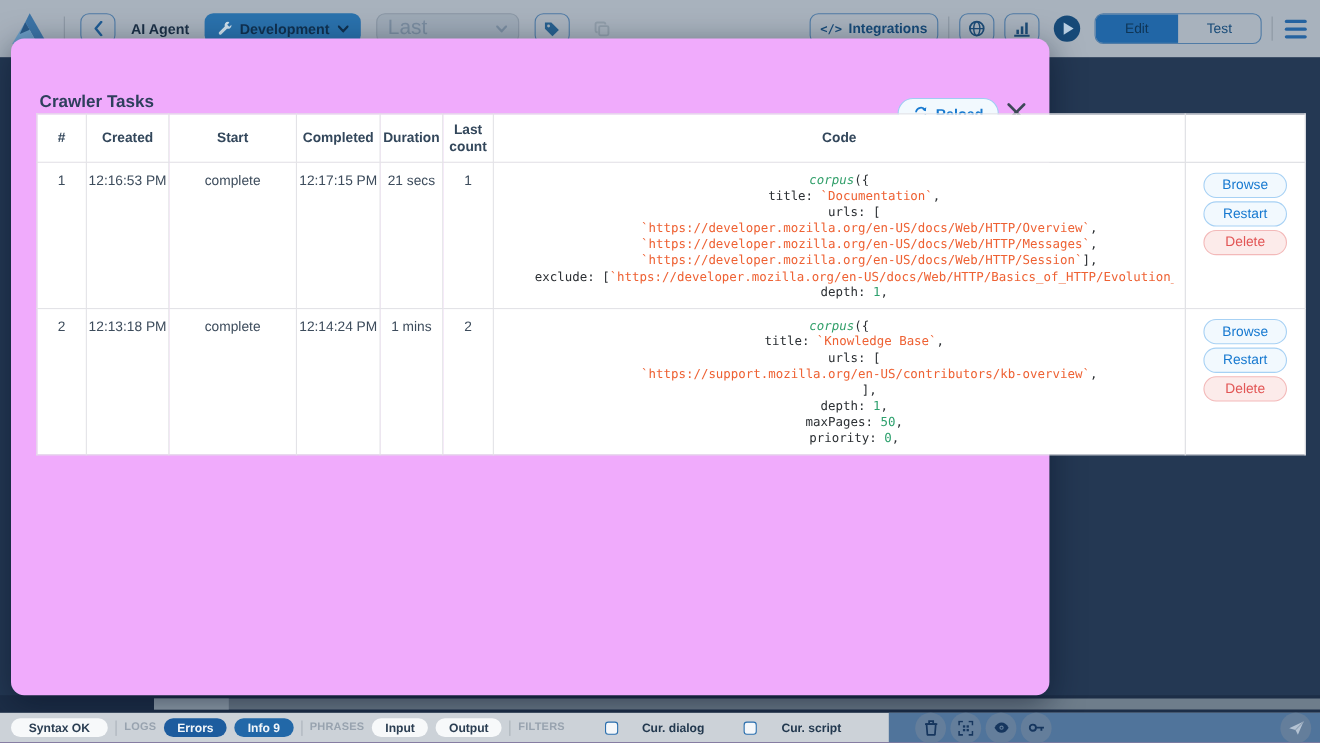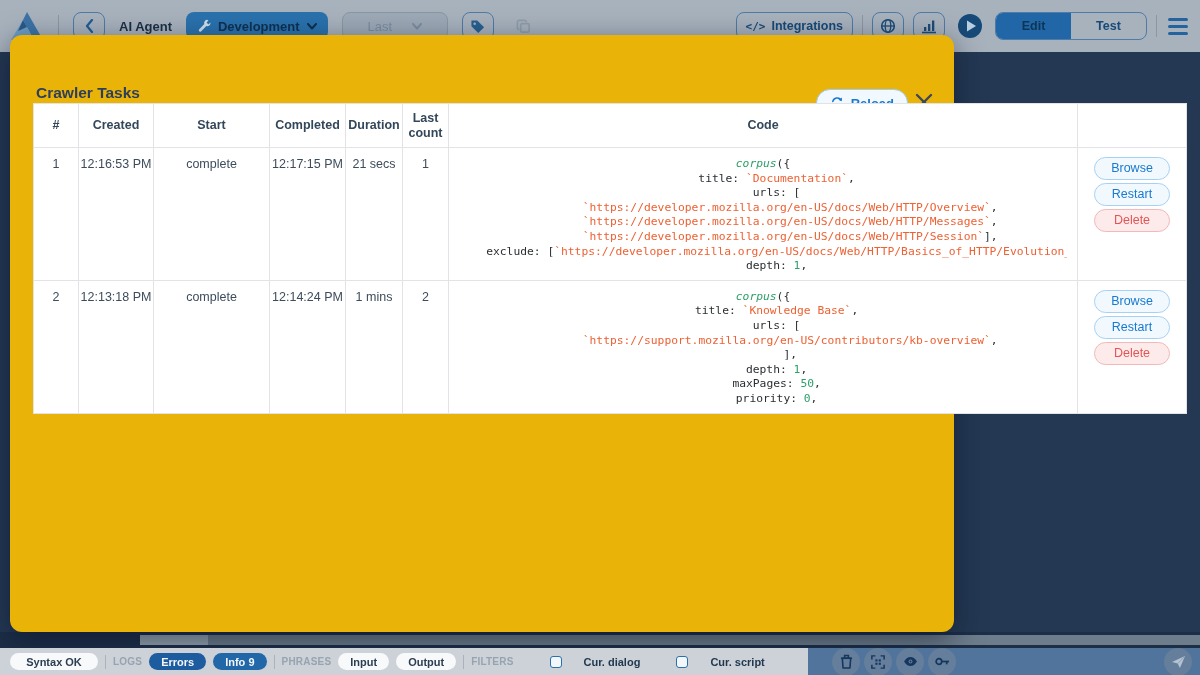--- a/index.html
+++ b/index.html
@@ -24,46 +24,46 @@
     color:#174a78; font-size:12.5px; font-weight:700; cursor:pointer;
   }
   .tb-label { color:#1b2f45; font-size:13px; font-weight:700; }
   .tb-primary {
     height:28px; border:none; border-radius:8px; background:#2a72ad;
     display:flex; align-items:center; gap:7px; padding:0 11px;
     color:#10304f; font-size:13px; font-weight:700; cursor:pointer;
   }
   .tb-select {
     height:28px; border:1.5px solid #8a97a5; border-radius:8px; background:#9da9b6;
-    display:flex; align-items:center; justify-content:space-between; padding:0 25px;
-    color:#7b8da0; font-size:13px; width:106px;
+    display:flex; align-items:center; justify-content:space-between; padding:0 10px;
+    color:#7b8da0; font-size:19px; width:130px;
   }
   .tb-icon-btn { width:32px; padding:0; }
   .tb-disabled { border:none; background:transparent; }
   .tb-right { margin-left:auto; display:flex; align-items:center; gap:9px; }
   .seg {
     display:flex; height:28px; border:1.5px solid #4f7ba6; border-radius:8px; overflow:hidden;
   }
   .seg-item {
     width:75px; display:flex; align-items:center; justify-content:center;
-    font-size:12.5px; font-weight:700; color:#174a78; cursor:pointer; border:none; background:transparent;
+    font-size:12.5px; font-weight:400; color:#174a78; cursor:pointer; border:none; background:transparent;
   }
   .seg-active { background:#2166a6; color:#0f3556; }
   .hamburger { width:24px; display:flex; flex-direction:column; gap:4px; cursor:pointer; padding:2px; }
   .hamburger span { display:block; height:3px; border-radius:2px; background:#2563a0; }
 
   
   .scroll-strip { position:absolute; left:0; top:632px; width:1200px; height:16px; background:#1d2e47; z-index:2; }
   .scroll-track { position:absolute; left:140px; right:0; top:3px; height:10px; background:#6e7d8b; }
   .scroll-handle { position:absolute; left:140px; width:68px; top:3px; height:10px; background:#97a5b1; cursor:pointer; }
 
   
   .modal {
     position:absolute; left:10px; top:35px; width:944px; height:597px;
-    background:#eab308; border-radius:12px; box-shadow:0 8px 30px rgba(8,18,38,.55);
+    background:#f0abfc; border-radius:12px; box-shadow:0 8px 30px rgba(8,18,38,.55);
     z-index:3;
   }
   .modal-title {
     position:absolute; left:26px; top:58px; transform:translateY(-50%);
     font-size:15.5px; font-weight:700; color:#2e3f5c;
   }
   .reload-btn {
     position:absolute; right:46px; top:54px; height:28px; padding:0 13px;
     border:1px solid #9fccf3; border-radius:14px; background:#f2f9fe;
     display:flex; align-items:center; gap:7px;

